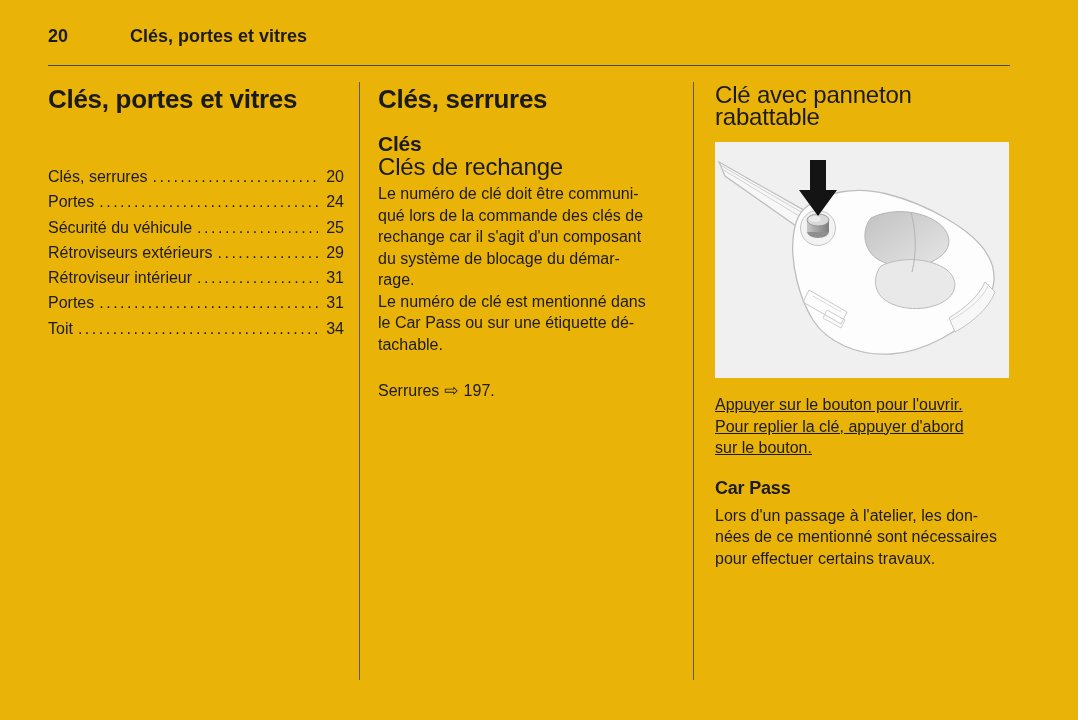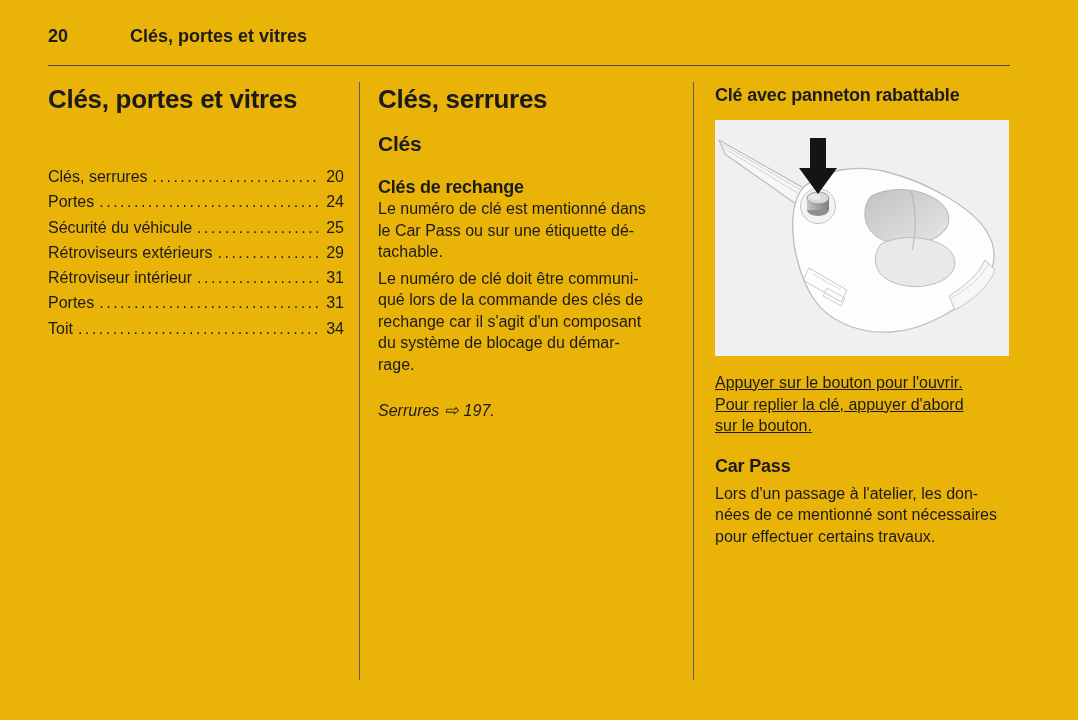--- a/index.html
+++ b/index.html
@@ -17,34 +17,34 @@
   .vdiv2{left:693px;}
   
   .col{position:absolute;top:84px;}
   .col1{left:48px;width:296px;}
   .col2{left:378px;width:302px;}
   .col3{left:715px;width:296px;}
 
   h1,h2,h3,h4,p{margin:0;padding:0;}
   .title-xl{font-size:26px;font-weight:bold;line-height:30px;letter-spacing:-0.3px;}
   .title-md{font-size:21px;font-weight:bold;line-height:25px;margin-top:17px;letter-spacing:-0.2px;}
-  .title-sm{font-size:18px;font-weight:bold;line-height:22px;letter-spacing:-0.2px;}
-  .col2 .title-sm{margin-top:20px;}
+  .title-sm{font-size:24px;font-weight:normal;line-height:22px;letter-spacing:-0.2px;}
+  .col2 .title-sm{}
   .body{font-size:16px;line-height:21.5px;white-space:pre-line;}
   .gap-sm{margin-top:5px;}
 
   
   .toc{margin-top:54px;font-size:16px;}
   .toc-row{display:flex;align-items:baseline;height:25.3px;}
   .toc-label{white-space:nowrap;}
   .toc-dots{flex:1;overflow:hidden;white-space:nowrap;letter-spacing:2.5px;margin:0 2px 0 5px;color:#1b1b1b;}
   .toc-page{min-width:24px;text-align:right;}
 
   
-  .ref{margin-top:3px;font-style:italic;}
+  .ref{margin-top:3px;}
   .ref-arrow{margin:0 5px;font-size:17px;}
 
   
   .figure{margin-top:14px;width:294px;height:236px;display:block;}
   .caption{margin-top:16px;text-decoration:underline;}
   .carpass-title{font-size:18px;font-weight:bold;line-height:26px;margin-top:16px;letter-spacing:-0.2px;}
   .carpass-p1{margin-top:10px;}
   .carpass-p2{margin-top:4px;}
 </style>
 </head>
@@ -97,28 +97,28 @@
         <span class="toc-dots">........................................................................................................</span>
         <span class="toc-page">34</span>
       </div>
     </nav>
   </section>
 
   <section class="col col2">
     <h2 class="title-xl">Clés, serrures</h2>
     <h3 class="title-md">Clés</h3>
     <h4 class="title-sm">Clés de rechange</h4>
-    <p class="body">Le numéro de clé est mentionné dans
-le Car Pass ou sur une étiquette dé-
-tachable.</p>
     <p class="body gap-sm">Le numéro de clé doit être communi-
 qué lors de la commande des clés de
 rechange car il s'agit d'un composant
 du système de blocage du démar-
 rage.</p>
+    <p class="body">Le numéro de clé est mentionné dans
+le Car Pass ou sur une étiquette dé-
+tachable.</p>
     <p class="body ref">
       <span>Serrures</span><span class="ref-arrow">⇨</span><span>197.</span>
     </p>
   </section>
 
   <section class="col col3">
     <h4 class="title-sm">Clé avec panneton rabattable</h4>
 
     <svg class="figure" viewBox="0 0 294 236" xmlns="http://www.w3.org/2000/svg" aria-hidden="true">
       <defs>

